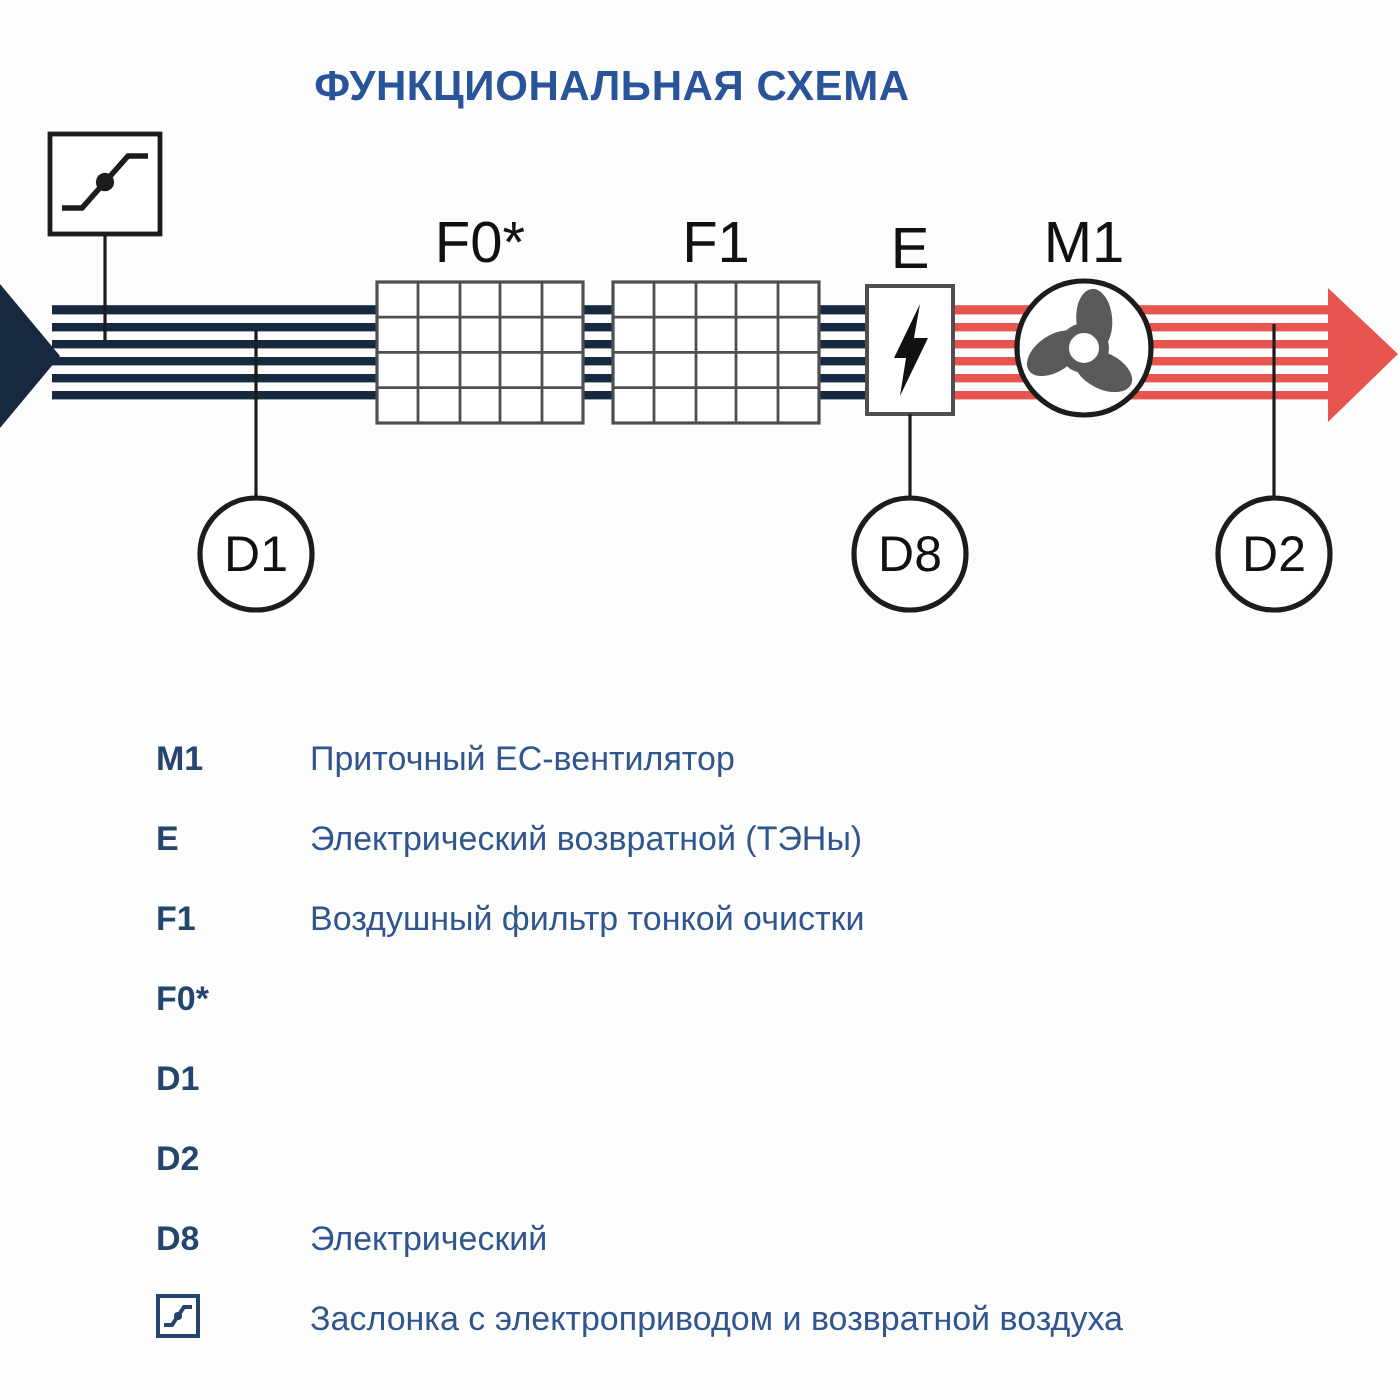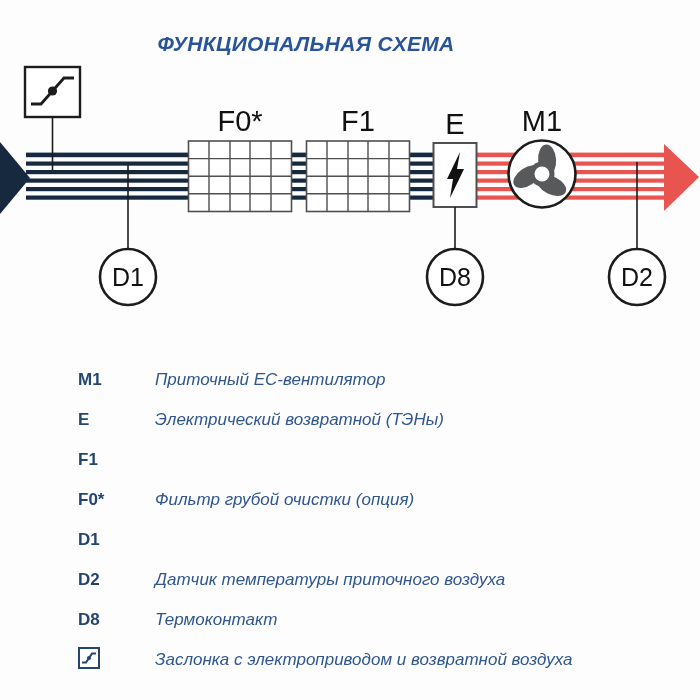--- a/index.html
+++ b/index.html
@@ -9,41 +9,39 @@
     font-family:"Liberation Sans", sans-serif;
     position:relative;
     overflow:hidden;
   }
   .page-title{
     position:absolute;top:32px;left:0;width:612px;
     text-align:center;
     font-size:21px;font-weight:bold;
     color:#2a5499;
     letter-spacing:0.3px;
-    font-style:italic;
   }
   .diagram-svg{position:absolute;top:0;left:0;}
   .legend{
     position:absolute;top:360px;left:0;width:700px;
   }
   .legend-row{
     display:flex;align-items:center;
     height:40px;
     padding-left:78px;
   }
   .legend-key{
     width:77px;
     font-size:17px;font-weight:bold;
     color:#24466e;
     flex:0 0 77px;
   }
   .legend-desc{
     font-size:17px;
     color:#2f568f;
-    font-style:italic;
   }
   .legend-icon-box{display:inline-block;line-height:0;}
 </style>
 </head>
 <body>
 
 <div class="page-title">ФУНКЦИОНАЛЬНАЯ СХЕМА</div>
 
 <svg class="diagram-svg" width="700" height="330" viewBox="0 0 700 330" xmlns="http://www.w3.org/2000/svg">
 
@@ -138,35 +136,34 @@
   <div class="legend-row">
     <span class="legend-key">M1</span>
     <span class="legend-desc">Приточный EC-вентилятор</span>
   </div>
   <div class="legend-row">
     <span class="legend-key">E</span>
     <span class="legend-desc">Электрический возвратной (ТЭНы)</span>
   </div>
   <div class="legend-row">
     <span class="legend-key">F1</span>
+    <span class="legend-desc">Воздушный фильтр тонкой очистки</span>
   </div>
   <div class="legend-row">
     <span class="legend-key">F0*</span>
-    <span class="legend-desc">Фильтр грубой очистки (опция)</span>
   </div>
   <div class="legend-row">
     <span class="legend-key">D1</span>
   </div>
   <div class="legend-row">
     <span class="legend-key">D2</span>
-    <span class="legend-desc">Датчик температуры приточного воздуха</span>
   </div>
   <div class="legend-row">
     <span class="legend-key">D8</span>
-    <span class="legend-desc">Термоконтакт</span>
+    <span class="legend-desc">Электрический</span>
   </div>
   <div class="legend-row">
     <span class="legend-key">
       <span class="legend-icon-box">
         <svg width="22" height="22" viewBox="0 0 22 22" xmlns="http://www.w3.org/2000/svg">
           <rect x="1" y="1" width="20" height="20" fill="#ffffff" stroke="#24466e" stroke-width="2"></rect>
           <path d="M4 15.5 L8 15.5 L14 6.5 L18 6.5" fill="none" stroke="#24466e" stroke-width="2"></path>
           <circle cx="11" cy="11" r="2" fill="#24466e"></circle>
         </svg>
       </span>

